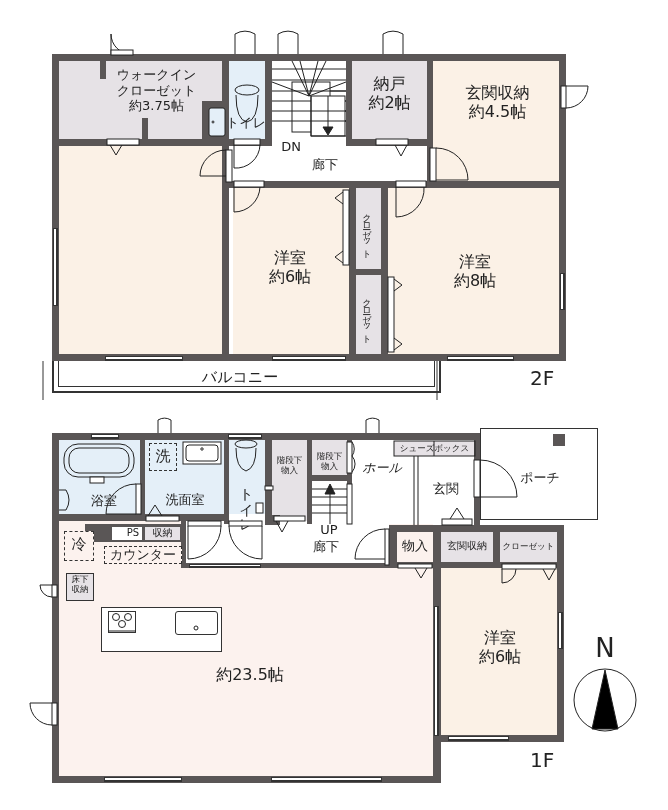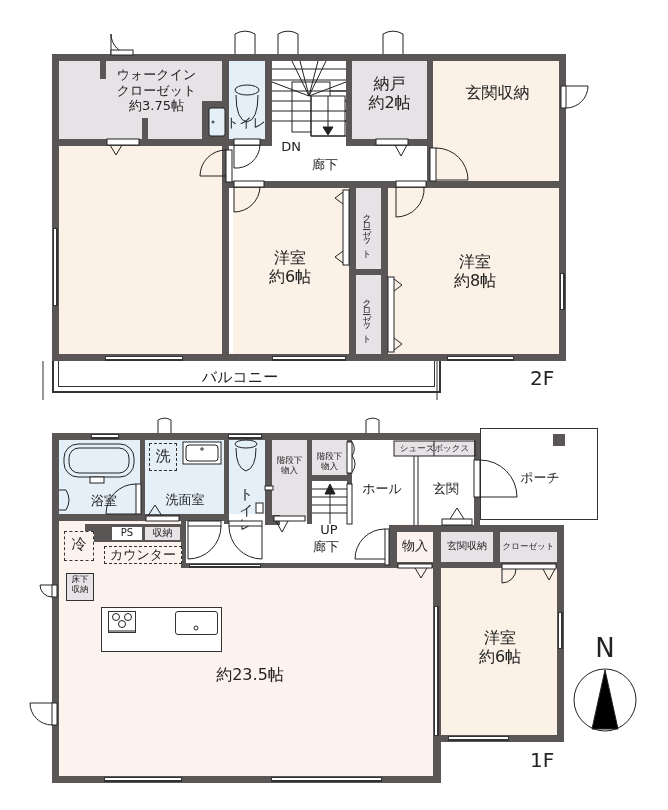--- a/index.html
+++ b/index.html
@@ -85,20 +85,21 @@
     <div>約3.75帖</div>
   </div>
   <div class="label lbl-sm" style="left:224px;top:115px;width:44px;">トイレ</div>
   <div class="label lbl-sm" style="left:276px;top:139px;width:30px;">DN</div>
   <div class="label lbl-lg" style="left:352px;top:74px;width:75px;">
     <div>納戸</div>
     <div>約2帖</div>
   </div>
   <div class="label lbl-lg" style="left:440px;top:83px;width:115px;">
     <div>玄関収納</div>
+    <div>約4.5帖</div>
   </div>
   <div class="label lbl-sm" style="left:300px;top:157px;width:50px;">廊下</div>
   <div class="label lbl-lg" style="left:85px;top:234px;width:120px;">
   </div>
   <div class="label lbl-lg" style="left:240px;top:248px;width:100px;">
     <div>洋室</div>
     <div>約6帖</div>
   </div>
   <div class="label vtext" style="left:361px;top:192px;height:75px;">クローゼット</div>
   <div class="label vtext" style="left:361px;top:279px;height:72px;">クローゼット</div>
@@ -219,21 +220,21 @@
 <div class="wall" style="left:312px;top:475px;width:35px;height:6px;"></div>
 <div class="wall" style="left:59px;top:514px;width:170px;height:7px;"></div>
 <div class="wall" style="left:59px;top:521px;width:127px;height:7px;background:#fcf2ee;"></div>
 <div class="wall" style="left:181px;top:521px;width:5px;height:44px;"></div>
 <div class="wall" style="left:181px;top:563px;width:208px;height:5px;"></div>
 <div class="wall" style="left:85px;top:524px;width:63px;height:18px;background:#5a5656;"></div>
 <div class="wall" style="left:148px;top:524px;width:33px;height:18px;background:#5a5656;"></div>
 <div class="wall" style="left:265px;top:515px;width:15px;height:10px;"></div>
 
 <div class="abs white" style="left:112px;top:527px;width:30px;height:13px;"></div>
-<div class="label lbl-xs" style="left:112px;top:527px;width:30px;">PS</div>
+<div class="label lbl-xs" style="left:112px;top:527px;width:42px;">PS</div>
 <div class="abs grey" style="left:145px;top:527px;width:35px;height:13px;"></div>
 <div class="label lbl-xs" style="left:145px;top:527px;width:35px;">収納</div>
 
 <div class="dashed" style="left:64px;top:531px;width:30px;height:30px;"></div>
 <div class="label lbl-md" style="left:64px;top:535px;width:30px;">冷</div>
 <div class="dashed" style="left:104px;top:546px;width:78px;height:18px;"></div>
 <div class="label lbl-sm" style="left:104px;top:547px;width:78px;">カウンター</div>
 
 <div class="abs grey" style="left:66px;top:573px;width:28px;height:28px;border:1px solid #333;"></div>
 <div class="label lbl-xxs" style="left:66px;top:574px;width:28px;">
@@ -262,21 +263,21 @@
 <div class="label lbl-xxs" style="left:272px;top:455px;width:35px;">
   <div>階段下</div>
   <div>物入</div>
 </div>
 <div class="label lbl-xxs" style="left:312px;top:451px;width:35px;">
   <div>階段下</div>
   <div>物入</div>
 </div>
 <div class="label lbl-sm" style="left:314px;top:522px;width:30px;">UP</div>
 <div class="label lbl-sm" style="left:306px;top:539px;width:40px;">廊下</div>
-<div class="label lbl-sm" style="left:352px;top:481px;width:60px;">ホール</div>
+<div class="label lbl-sm" style="left:352px;top:460px;width:60px;font-style:italic;">ホール</div>
 <div class="label lbl-xxs" style="left:394px;top:443px;width:81px;">シューズボックス</div>
 <div class="label lbl-sm" style="left:418px;top:481px;width:56px;">玄関</div>
 <div class="label lbl-sm" style="left:500px;top:470px;width:80px;">ポーチ</div>
 <div class="abs" style="left:553px;top:434px;width:12px;height:12px;background:#5a5656;"></div>
 <div class="label lbl-sm" style="left:397px;top:538px;width:36px;">物入</div>
 <div class="label lbl-xs" style="left:441px;top:540px;width:52px;">玄関収納</div>
 <div class="label lbl-xxs" style="left:500px;top:541px;width:57px;">クローゼット</div>
 <div class="label lbl-lg" style="left:180px;top:665px;width:140px;">
   <div>約23.5帖</div>
 </div>

